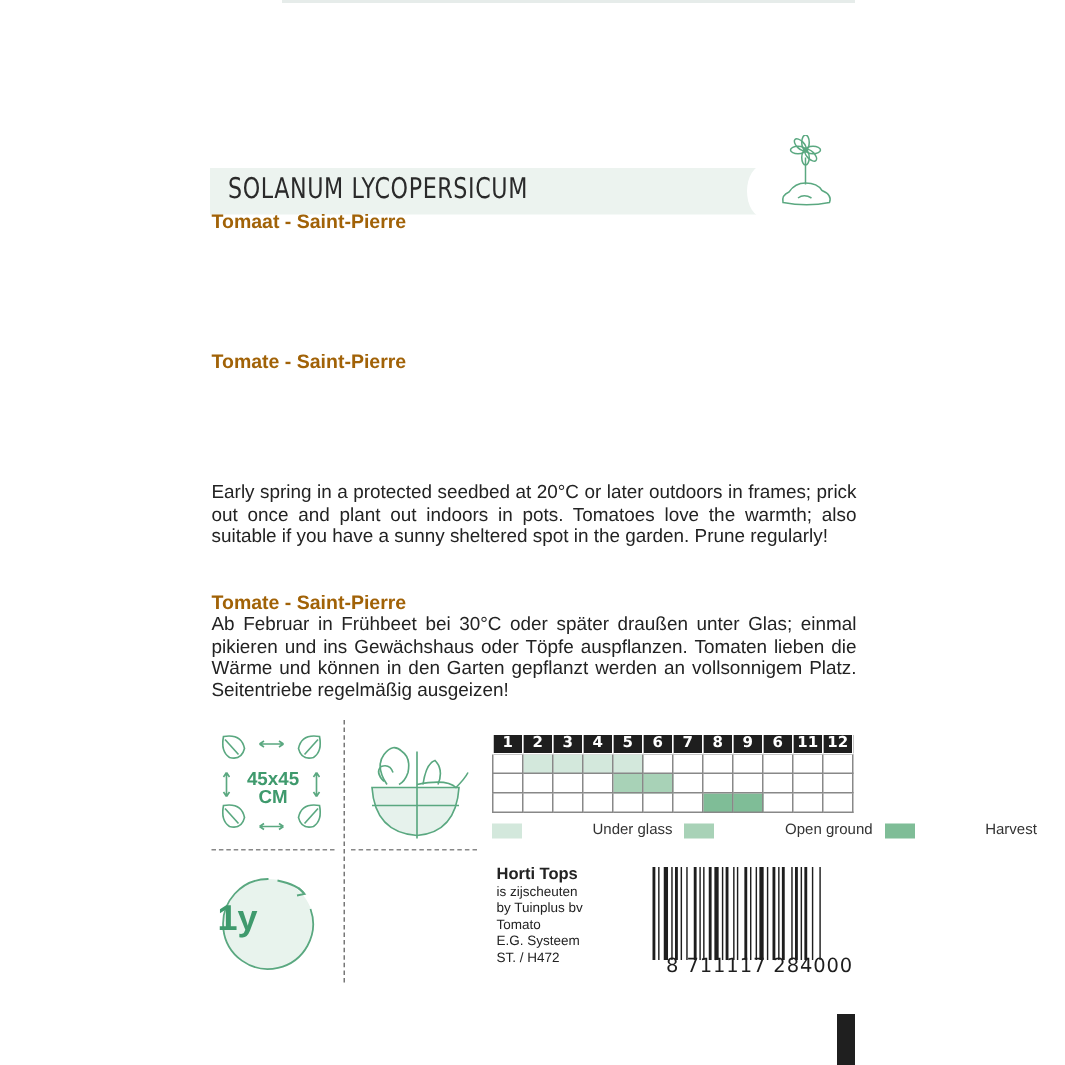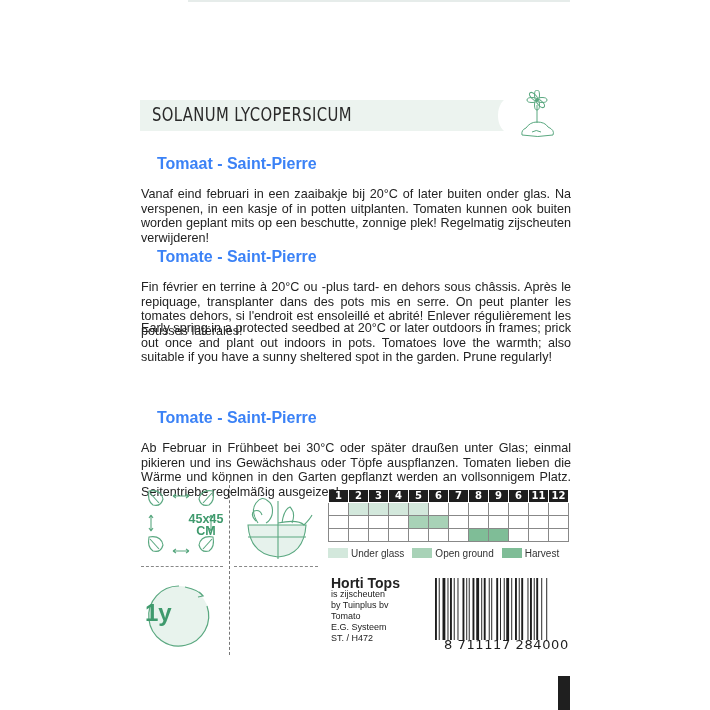--- a/index.html
+++ b/index.html
@@ -2,58 +2,58 @@
 <html><head>
   <meta charset="utf-8">
   <style>
     html, body { margin: 0; padding: 0; }
     body {
       width: 710px; height: 710px; background: #ffffff; position: relative; overflow: hidden;
       font-family: "Liberation Sans", "DejaVu Sans", sans-serif; color: #1f1f1f;
     }
     .topline { position: absolute; left: 188px; top: 0; width: 382px; height: 2px; background: #e6ecea; }
     .banner {
-      position: absolute; left: 140px; top: 100px; width: 370px; height: 31px;
+      position: absolute; left: 140px; top: 112px; width: 370px; height: 31px;
       background: #ecf3ef;
       border-radius: 0 0 0 0;
     }
     .banner::after {
       content: ""; position: absolute; right: -10px; top: -2px; width: 22px; height: 35px;
       background: #fff; border-radius: 50%;
     }
     .latin {
       position: absolute; left: 12px; top: 3px;
       font-family: "DejaVu Sans", sans-serif; font-size: 19px; letter-spacing: 0.5px;
       font-weight: normal; color: #2a2a2a; transform: scaleX(0.78); transform-origin: left center;
       white-space: nowrap;
     }
     .plant-icon { position: absolute; left: 518px; top: 90px; width: 42px; height: 50px; }
     .section { position: absolute; left: 141px; width: 430px; }
-    .sec-title { color: #3b82f6; font-weight: bold; font-size: 16px; line-height: 15px; margin: 16px; }
+    .sec-title { color: #a16207; font-weight: bold; font-size: 13px; line-height: 15px; margin: 0; }
     .sec-body { font-size: 12.6px; line-height: 14.6px; text-align: justify; color: #232323; margin: 0; }
     .dash-v { position: absolute; left: 229px; top: 480px; width: 0; height: 175px; border-left: 1px dashed #777; }
     .dash-h1 { position: absolute; left: 141px; top: 566px; width: 82px; border-top: 1px dashed #888; }
     .dash-h2 { position: absolute; left: 234px; top: 566px; width: 84px; border-top: 1px dashed #888; }
     .spacing { position: absolute; left: 141px; top: 485px; width: 84px; height: 76px; }
     .bowl { position: absolute; left: 238px; top: 485px; width: 80px; height: 76px; }
     .cycle { position: absolute; left: 145px; top: 582px; width: 68px; height: 68px; }
     table.cal {
       position: absolute; left: 328px; top: 490px; border-collapse: collapse;
       font-family: "DejaVu Sans", sans-serif;
     }
     table.cal th {
       background: #1e1e1e; color: #ffffff; font-size: 10px; font-weight: bold;
       width: 19px; height: 12px; padding: 0; border: 1px solid #ffffff; border-top: none; line-height: 12px;
     }
     table.cal td { width: 19px; height: 12px; padding: 0; border: 1px solid #888; }
     .legend { position: absolute; left: 328px; top: 547px; height: 12px; font-size: 10px; color: #333; display: flex; align-items: center; }
     .legend .sw { display: inline-block; width: 20px; height: 10px; margin-right: 3px; }
-    .legend .item { display: flex; align-items: flex-start; margin-right: 8px; }
+    .legend .item { display: flex; align-items: flex-end; margin-right: 8px; gap: 44px; }
     .dist { position: absolute; left: 331px; top: 578px; font-size: 9px; line-height: 11px; color: #222; }
-    .dist .brand { font-weight: bold; font-size: 14px; }
+    .dist .brand { font-weight: bold; font-size: 11px; }
     .barcode { position: absolute; left: 433px; top: 578px; width: 137px; height: 72px; }
     .ean { position: absolute; left: 444px; top: 637px; font-size: 13px; letter-spacing: 0.6px; color: #1e1e1e; font-family: "DejaVu Sans", sans-serif; }
     .blackbar { position: absolute; left: 558px; top: 676px; width: 12px; height: 34px; background: #1f1f1f; }
   </style>
 </head>
 <body>
 
 <div class="topline"></div>
 
 <div class="banner">
@@ -70,25 +70,23 @@
     <ellipse cx="3.5" cy="3.5" rx="2.5" ry="5" transform="rotate(-45 3.5 3.5)"></ellipse>
     <circle cx="0" cy="0" r="1.3"></circle>
   </g>
   <line x1="19" y1="15" x2="19" y2="33"></line>
   <path d="M4 45 Q3 40 8 38 Q12 32 19 32 Q27 32 30 37 Q37 40 35 45 Q20 48 4 45 Z"></path>
   <path d="M14 42 Q18 39 23 42"></path>
 </svg>
 
 <div class="section" style="top:140px;">
   <p class="sec-title">Tomaat - Saint-Pierre</p>
-  <p class="sec-body">Vanaf eind februari in een zaaibakje bij 20°C of later buiten onder glas. Na verspenen, in een kasje of in potten uitplanten. Tomaten kunnen ook buiten worden  geplant mits op een beschutte, zonnige plek! Regelmatig zijscheuten verwijderen!</p>
 </div>
 <div class="section" style="top:233px;">
   <p class="sec-title">Tomate - Saint-Pierre</p>
-  <p class="sec-body">Fin février en terrine à 20°C ou -plus tard- en dehors sous châssis. Après le repiquage, transplanter dans des pots mis en serre. On peut planter les tomates dehors, si l'endroit est ensoleillé et abrité! Enlever régulièrement les pousses latérales!</p>
 </div>
 <div class="section" style="top:321px;">
   <p class="sec-body">Early spring in a protected seedbed at 20°C or later outdoors in frames; prick out once and plant out indoors in pots. Tomatoes love the warmth; also suitable if you have a sunny  sheltered spot in the garden. Prune regularly!</p>
 </div>
 <div class="section" style="top:394px;">
   <p class="sec-title">Tomate - Saint-Pierre</p>
   <p class="sec-body">Ab Februar in Frühbeet bei 30°C oder später draußen unter Glas; einmal pikieren und ins Gewächshaus oder Töpfe auspflanzen. Tomaten lieben die Wärme und können in den Garten gepflanzt werden an vollsonnigem Platz. Seitentriebe regelmäßig ausgeizen!</p>
 </div>
 
 <div class="spacing">
@@ -107,21 +105,21 @@
     </g>
     <g>
       <path d="M72 52 Q60 50 58 60 Q60 68 68 66 Q74 62 72 52 Z"></path>
         <path d="M71 54 L62 64"></path>
     </g>
     <path d="M32 11 H48 M32 11 l3 -2 M32 11 l3 2 M48 11 l-3 -2 M48 11 l-3 2"></path>
     <path d="M32 66 H48 M32 66 l3 -2 M32 66 l3 2 M48 66 l-3 -2 M48 66 l-3 2"></path>
     <path d="M10 30 V46 M10 30 l-2 3 M10 30 l2 3 M10 46 l-2 -3 M10 46 l2 -3"></path>
     <path d="M70 30 V46 M70 30 l-2 3 M70 30 l2 3 M70 46 l-2 -3 M70 46 l2 -3"></path>
   </svg>
-  <div style="position:absolute;left:16px;top:28px;width:50px;text-align:center;color:#3f9a6d;font-weight:bold;font-size:12.5px;line-height:12px;margin-left:24px;">
+  <div style="position:absolute;left:16px;top:28px;width:50px;text-align:center;color:#3f9a6d;font-weight:bold;font-size:12.5px;line-height:12px;">
     <div>45x45</div>
     <div>CM</div>
   </div>
 </div>
 
 <div class="dash-v"></div>
 <div class="dash-h1"></div>
 <div class="dash-h2"></div>
 
 <svg class="bowl" viewBox="0 0 80 76" fill="none" stroke="#5aa880" stroke-width="1.1">

